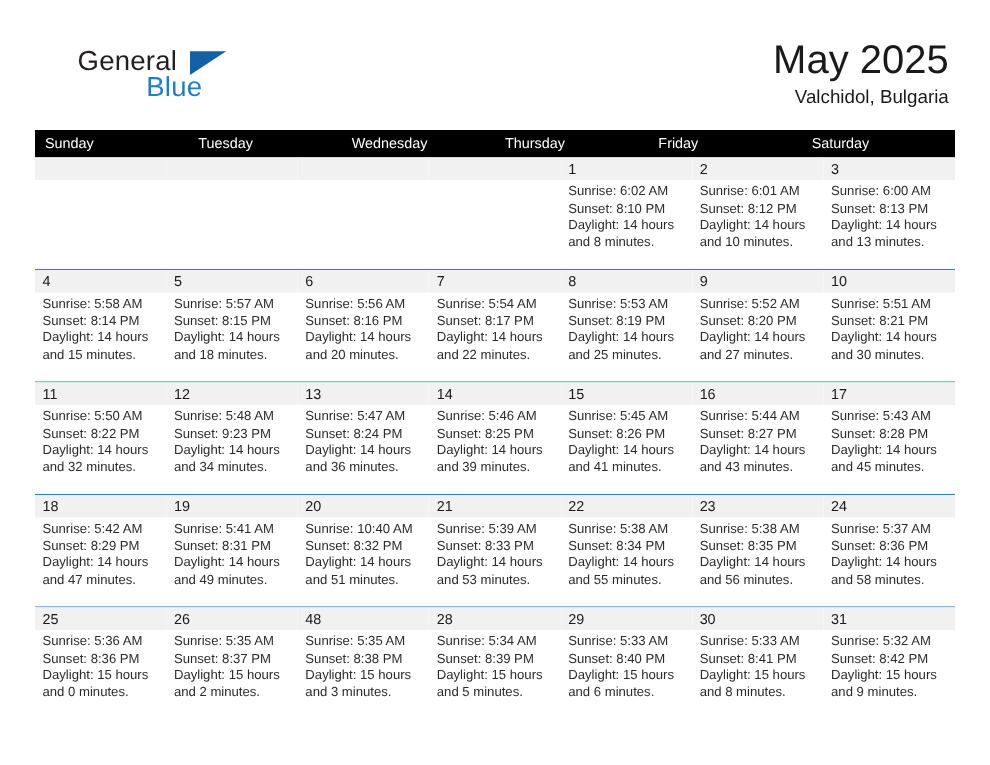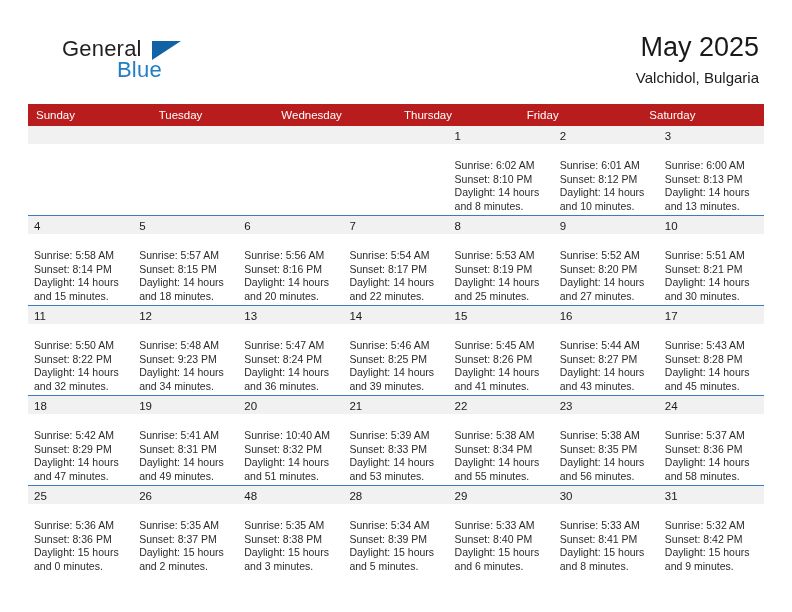--- a/index.html
+++ b/index.html
@@ -66,21 +66,21 @@
     border-bottom: 19px solid transparent;
   }
 
   .title-block {
     position: absolute;
     right: 33px;
     top: 31px;
     text-align: right;
   }
   .month-title {
-    font-size: 27px;
+    font-size: 32px;
     font-weight: normal;
     color: #1a1a1a;
     line-height: 32px;
     white-space: nowrap;
   }
   .location {
     margin-top: 6px;
     font-size: 15px;
     color: #1a1a1a;
     line-height: 18px;
@@ -90,21 +90,21 @@
   
   .calendar {
     position: absolute;
     left: 28px;
     top: 104px;
     width: 736px;
   }
   .dow-row {
     display: flex;
     width: 100%;
-    background: #b91c1c;
+    background: #000000;
     height: 22px;
   }
   .dow-cell {
     flex: 1 1 0;
     color: #ffffff;
     font-size: 11.5px;
     line-height: 22px;
     padding-left: 8px;
     box-sizing: border-box;
     white-space: nowrap;
@@ -136,21 +136,21 @@
   }
   .day-cell.empty .daynum-band {
     background: #f1f1f1;
   }
   .daynum {
     font-size: 11.5px;
     line-height: 18px;
     color: #1a1a1a;
   }
   .day-body {
-    padding: 15px 6px 0 6px;
+    padding: 3px 6px 0 6px;
   }
   .day-line {
     font-size: 10.5px;
     line-height: 13.6px;
     color: #2b2b2b;
     white-space: nowrap;
     overflow: hidden;
   }
 </style>
 </head>

